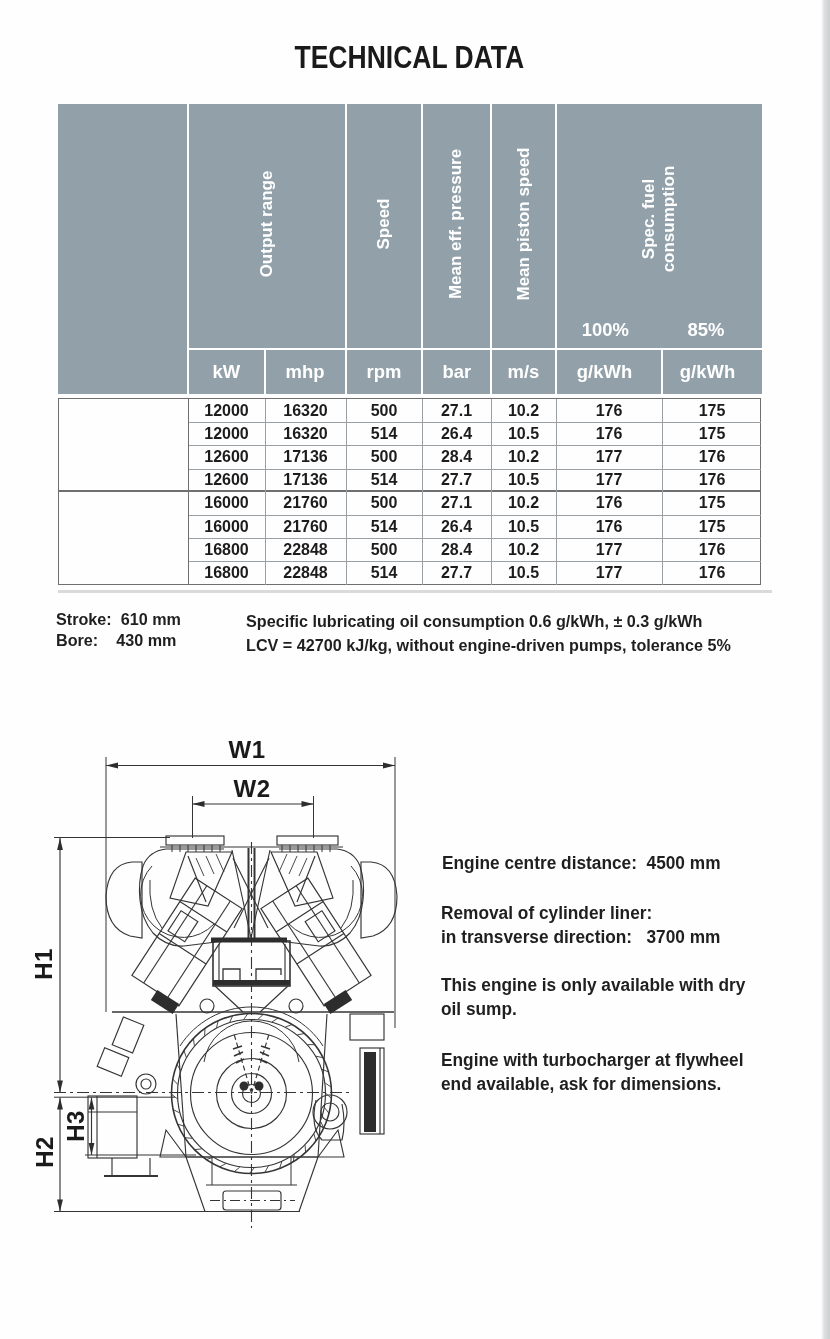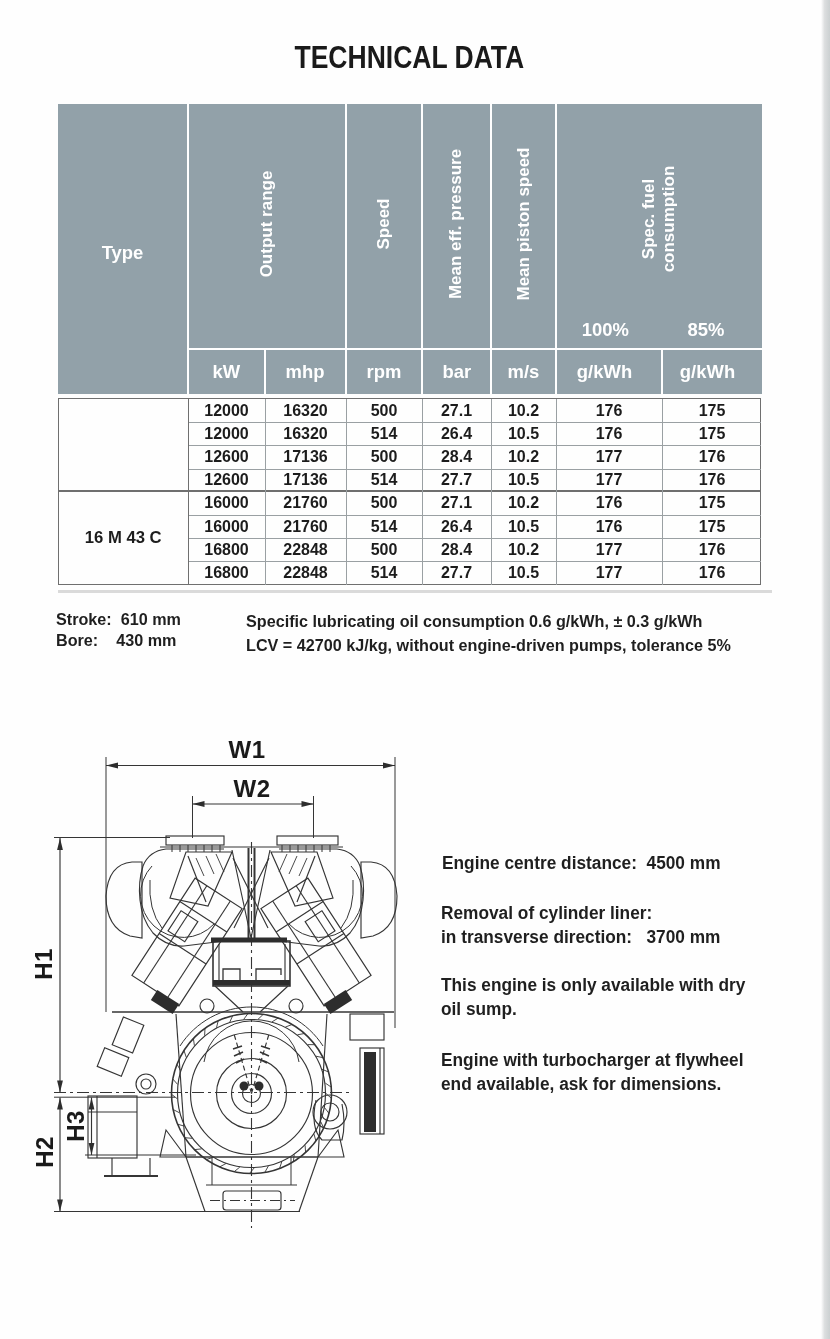--- a/index.html
+++ b/index.html
@@ -27,23 +27,20 @@
 <div class="abs" style="left:345px;top:104px;width:2px;height:290px;background:#fff;"></div>
 <div class="abs" style="left:421px;top:104px;width:2px;height:290px;background:#fff;"></div>
 <div class="abs" style="left:490px;top:104px;width:2px;height:290px;background:#fff;"></div>
 <div class="abs" style="left:555px;top:104px;width:2px;height:290px;background:#fff;"></div>
 
 <div class="abs" style="left:189px;top:348px;width:573px;height:2px;background:#fff;"></div>
 
 <div class="abs" style="left:264px;top:350px;width:2px;height:44px;background:#fff;"></div>
 <div class="abs" style="left:661px;top:350px;width:2px;height:44px;background:#fff;"></div>
 
-<div class="cell hdr" style="left:58px;top:104px;width:129px;height:290px;">
-  <span style="font-size:19px;white-space:nowrap;transform:scaleX(0.97) translateY(4px);">Type</span>
-</div>
 
 <div class="cell hdr" style="left:189px;top:104px;width:156px;height:290px;">
   <span class="vlabel" style="transform:rotate(-90deg) translateX(25px);">Output range</span>
 </div>
 
 <div class="cell hdr" style="left:347px;top:104px;width:74px;height:290px;">
   <span class="vlabel" style="transform:rotate(-90deg) translateX(25px);">Speed</span>
 </div>
 
 <div class="cell hdr" style="left:423px;top:104px;width:67px;height:290px;">
@@ -108,23 +105,20 @@
 <div class="abs" style="left:189px;top:561.4px;width:572px;height:1px;background:#9aa0a3;"></div>
 
 <div class="abs" style="left:265px;top:399px;width:1px;height:186px;background:#9aa0a3;"></div>
 <div class="abs" style="left:346px;top:399px;width:1px;height:186px;background:#9aa0a3;"></div>
 <div class="abs" style="left:422px;top:399px;width:1px;height:186px;background:#9aa0a3;"></div>
 <div class="abs" style="left:491px;top:399px;width:1px;height:186px;background:#9aa0a3;"></div>
 <div class="abs" style="left:556px;top:399px;width:1px;height:186px;background:#9aa0a3;"></div>
 <div class="abs" style="left:662px;top:399px;width:1px;height:186px;background:#9aa0a3;"></div>
 
 
-<div class="cell" style="left:58px;top:492px;width:130px;height:91px;">
-      <span style="font-size:17px;font-weight:bold;color:#1c1c1c;transform:scaleX(0.98);">16 M 43 C</span>
-    </div>
 
 <div class="cell" style="left:189px;top:399.0px;width:75px;height:23.2px;">
       <span class="num">12000</span>
     </div>
     <div class="cell" style="left:266px;top:399.0px;width:79px;height:23.2px;">
       <span class="num">16320</span>
     </div>
     <div class="cell" style="left:347px;top:399.0px;width:74px;height:23.2px;">
       <span class="num">500</span>
     </div>

